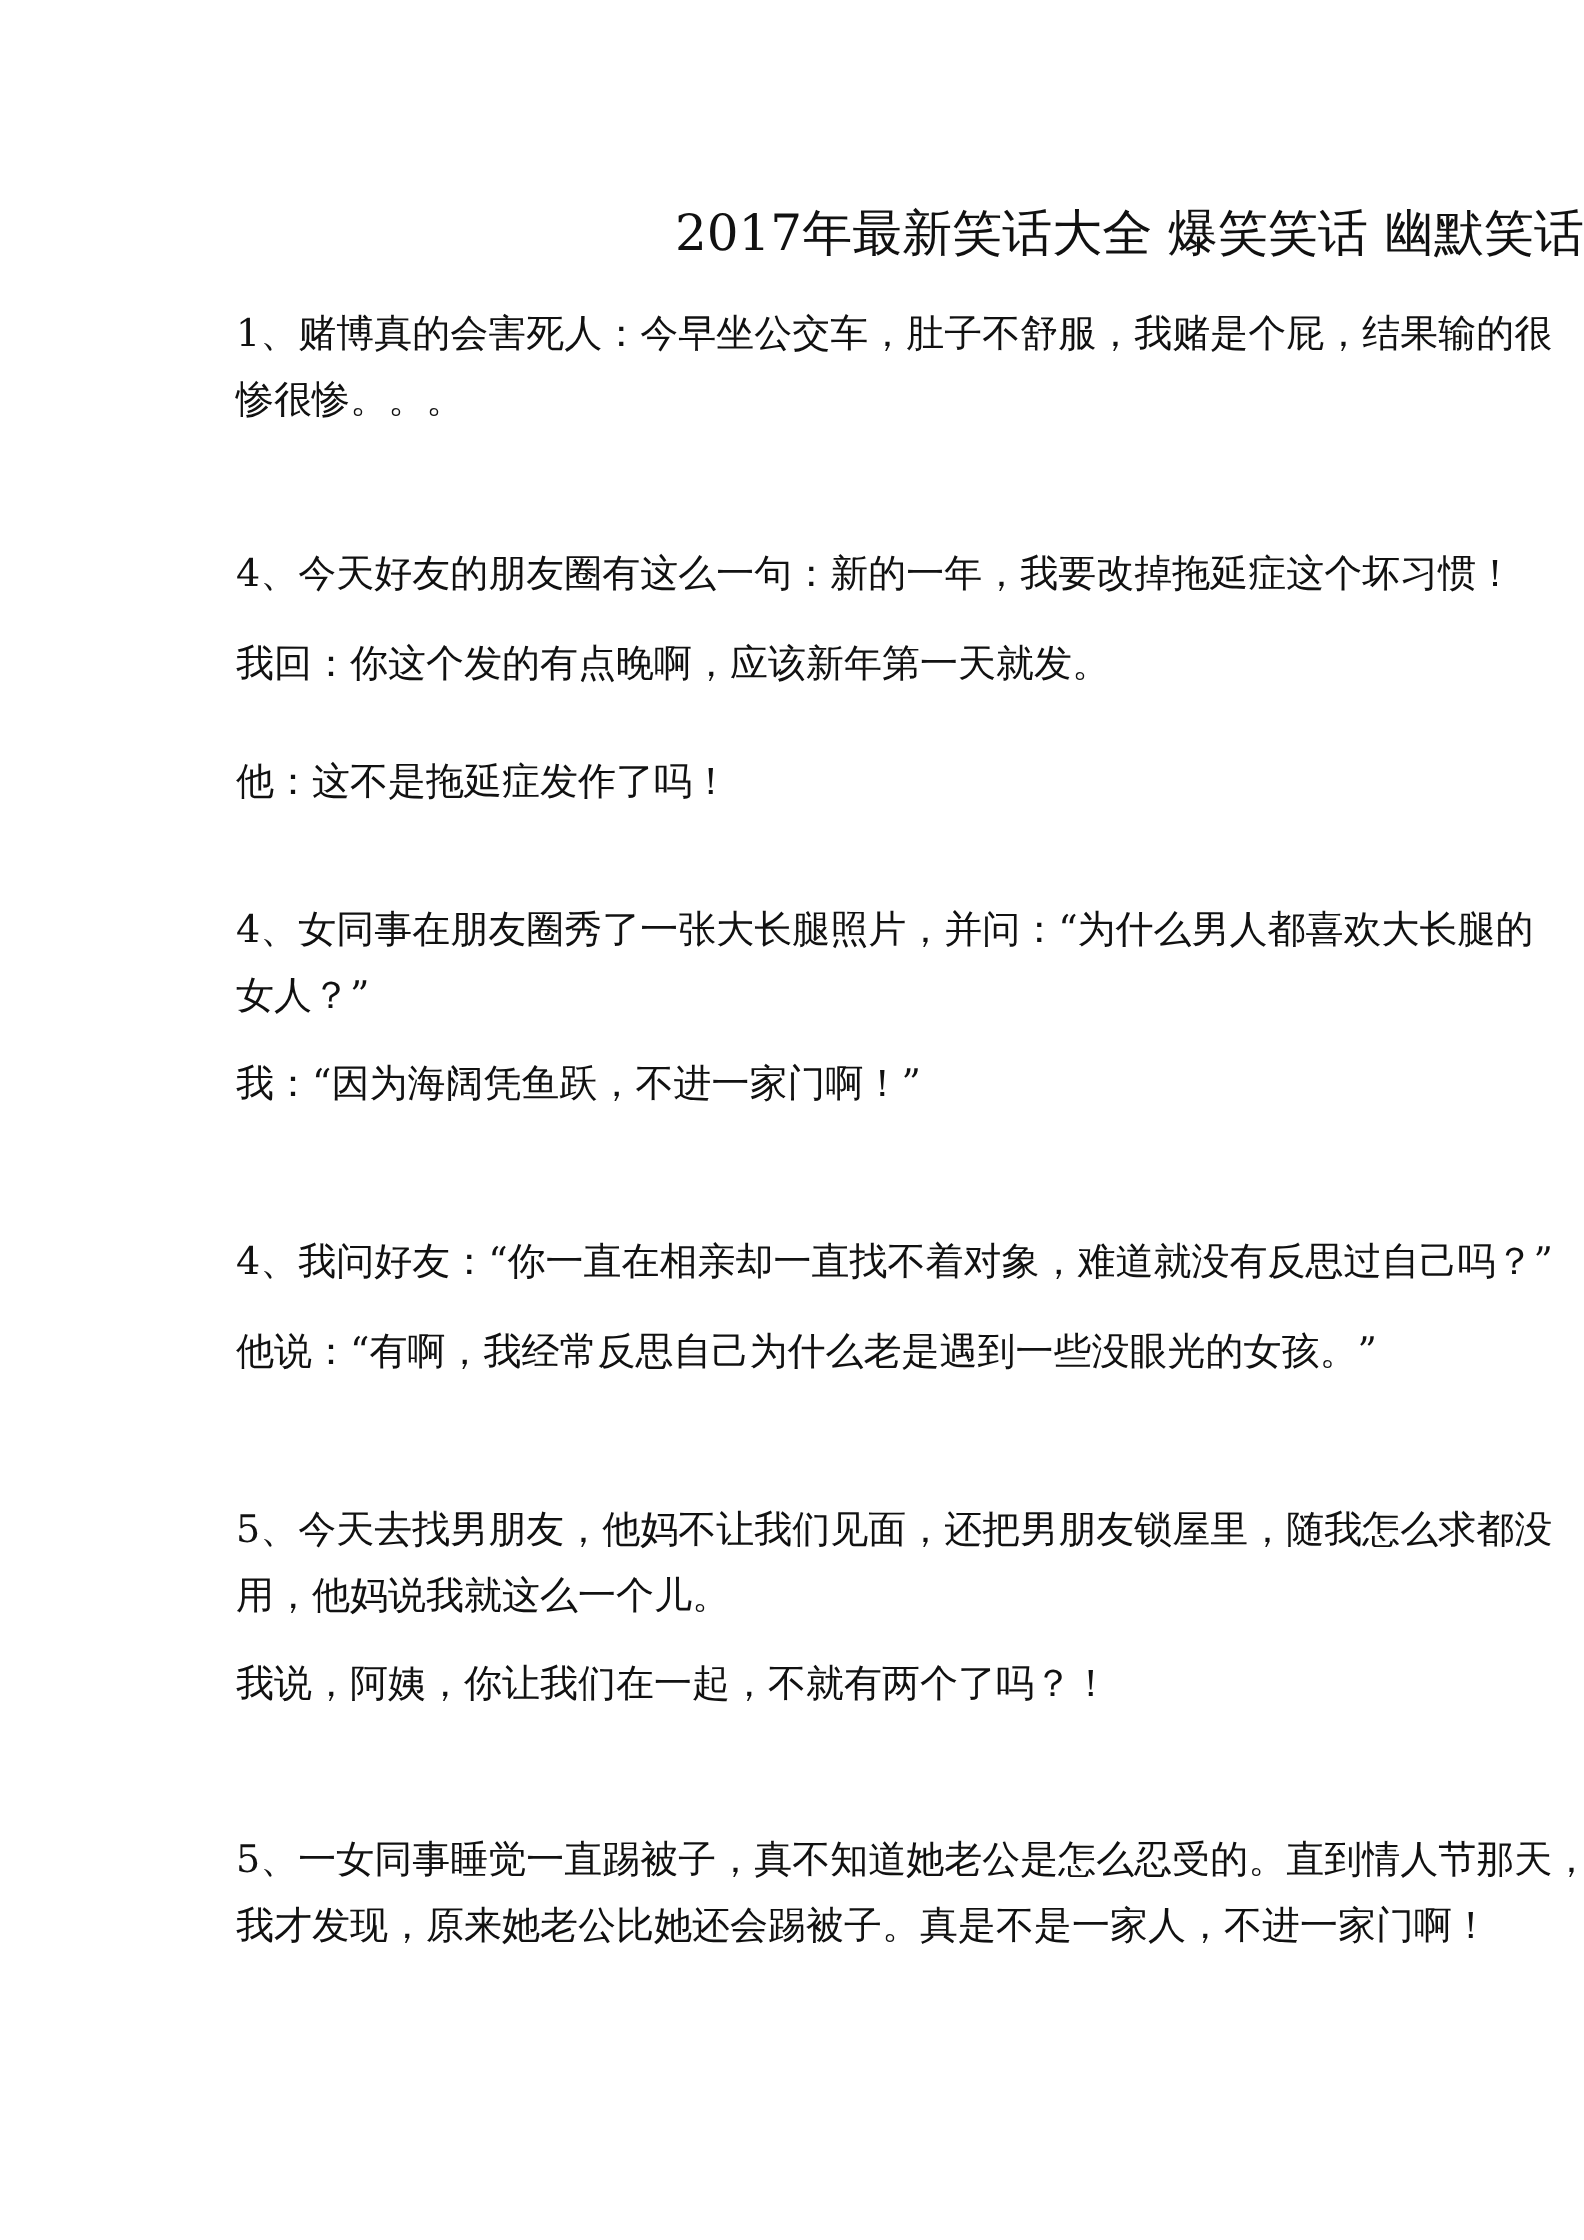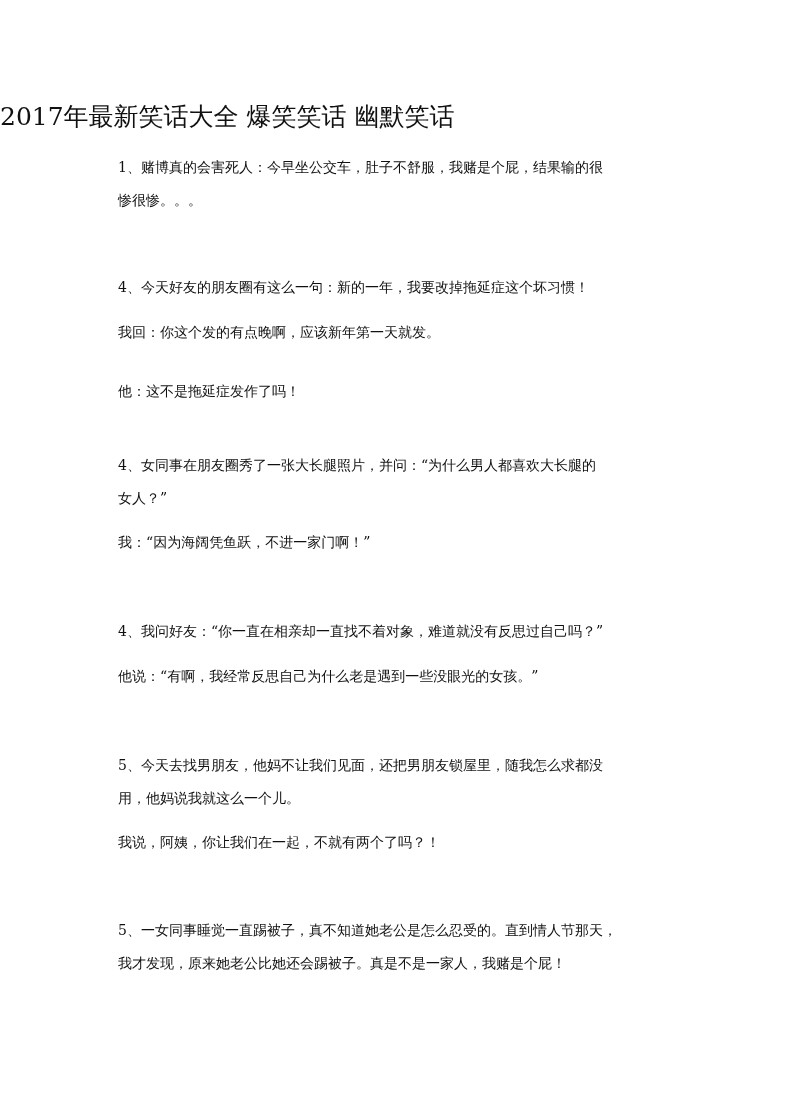--- a/index.html
+++ b/index.html
@@ -1,20 +1,20 @@
 <!DOCTYPE html>
 <html><head>
 <meta charset="utf-8">
 <style>
   html, body { margin: 0; padding: 0; background: #ffffff; }
   body { width: 792px; height: 1120px; position: relative; overflow: hidden;
          font-family: "DejaVu Serif", "Liberation Serif", serif; color: #111; }
-  .title { position: absolute; left: 0; width: 792px; top: 100px; text-align: left;
+  .title { position: absolute; left: 0; width: 792px; top: 100px; text-align: right;
            font-size: 25px; line-height: 34px; letter-spacing: 0px; }
-  .p { position: absolute; left: 118px; width: 560px; font-size: 14px; line-height: 20px;
+  .p { position: absolute; left: 118px; width: 560px; font-size: 19px; line-height: 20px;
        white-space: nowrap; }
 </style>
 </head>
 <body>
 
 <div>
   <div class="title">2017年最新笑话大全 爆笑笑话 幽默笑话</div>
 
   <div class="p" style="top:157px">1、赌博真的会害死人：今早坐公交车，肚子不舒服，我赌是个屁，结果输的很</div>
   <div class="p" style="top:190px">惨很惨。。。</div>
@@ -28,14 +28,14 @@
   <div class="p" style="top:532px">我：“因为海阔凭鱼跃，不进一家门啊！”</div>
 
   <div class="p" style="top:621px">4、我问好友：“你一直在相亲却一直找不着对象，难道就没有反思过自己吗？”</div>
   <div class="p" style="top:666px">他说：“有啊，我经常反思自己为什么老是遇到一些没眼光的女孩。”</div>
 
   <div class="p" style="top:755px">5、今天去找男朋友，他妈不让我们见面，还把男朋友锁屋里，随我怎么求都没</div>
   <div class="p" style="top:788px">用，他妈说我就这么一个儿。</div>
   <div class="p" style="top:832px">我说，阿姨，你让我们在一起，不就有两个了吗？！</div>
 
   <div class="p" style="top:920px">5、一女同事睡觉一直踢被子，真不知道她老公是怎么忍受的。直到情人节那天，</div>
-  <div class="p" style="top:953px">我才发现，原来她老公比她还会踢被子。真是不是一家人，我赌是个屁！</div>
+  <div class="p" style="top:953px">我才发现，原来她老公比她还会踢被子。真是不是一家人，不进一家门啊！</div>
 </div>
 
 </body></html>

